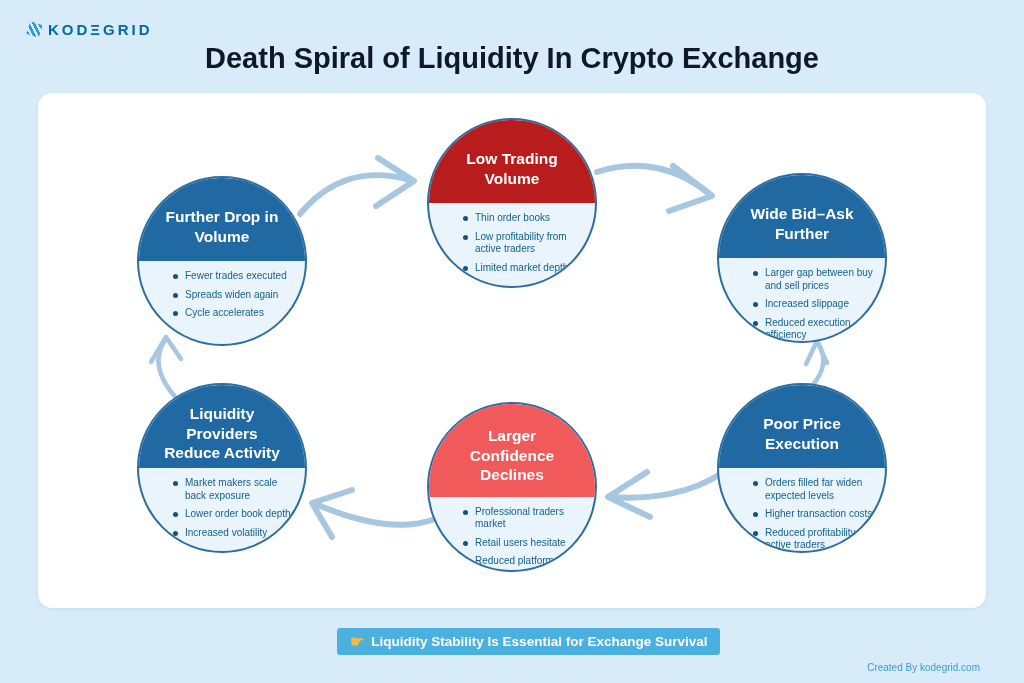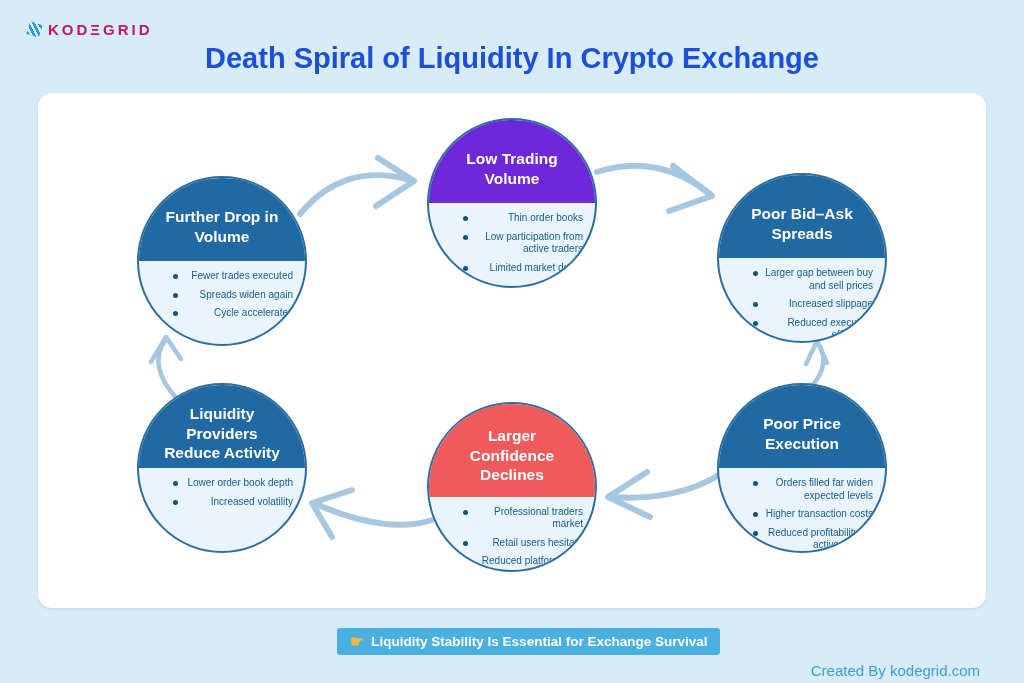--- a/index.html
+++ b/index.html
@@ -16,27 +16,27 @@
     position:absolute; left:28px; top:21px;
     display:flex; align-items:center; gap:7px;
   }
   .brand-icon {
     width:13px; height:13px;
     transform:rotate(18deg);
     background:repeating-linear-gradient(45deg,#2E9BD6 0 2.5px,rgba(46,155,214,0) 2.5px 5px);
   }
   .brand-text {
     font-size:15px; font-weight:700; letter-spacing:3px;
-    color:#be185d;
+    color:#0369a1;
   }
   .page-title {
     position:absolute; left:0; top:42px; width:100%;
     text-align:center;
     font-size:29px; font-weight:700;
-    color:#1d4ed8;
+    color:#0f172a;
   }
 
   
   .panel {
     position:absolute; left:38px; top:93px;
     width:948px; height:515px;
     background:#FFFFFF;
     border-radius:14px;
     box-shadow:0 1px 3px rgba(80,130,170,0.15);
   }
@@ -88,21 +88,21 @@
   .node-bullets {
     list-style:none;
     padding:9px 12px 0 34px;
   }
   .node-bullets li {
     position:relative;
     padding-left:12px;
     margin-bottom:6px;
     font-size:10px; line-height:1.25;
     color:#15608F;
-    text-align:right;
+    text-align:left;
   }
   .node-bullets li::before {
     content:"";
     position:absolute; left:0; top:4px;
     width:5px; height:5px; border-radius:50%;
     background:#14537E;
   }
 
   
   .banner {
@@ -117,21 +117,21 @@
     white-space:nowrap;
   }
   .banner-icon {
     color:#F5B93F;
     font-size:16px;
     line-height:1;
   }
 
   .credit {
     position:absolute; right:44px; top:662px;
-    font-size:15px;
+    font-size:10px;
     color:#3D9BD6;
   }
 </style>
 </head>
 <body>
 
 <div class="brand">
   <span class="brand-icon"></span>
   <span class="brand-text">KODΞGRID</span>
 </div>
@@ -162,35 +162,35 @@
     <path class="arrow-stroke" stroke-width="6" d="M 352 490 L 312 503 L 332 537"></path>
   </g>
   <g>
     <path class="arrow-stroke" stroke-width="4.5" d="M 177 399 C 158 378, 152 358, 166 339"></path>
     <path class="arrow-stroke" stroke-width="4.5" d="M 151 362 L 166 337 L 181 359"></path>
   </g>
 </svg>
 
 <div id="nodes-host">
   <div class="node n0">
-    <div class="node-top" style="background: #6d28d9;">
+    <div class="node-top" style="background: #b91c1c;">
       <div class="node-title">Low Trading Volume</div>
     </div>
     <div class="node-bottom">
       <ul class="node-bullets">
           <li>Thin order books</li>
-          <li>Low participation from active traders</li>
+          <li>Low profitability from active traders</li>
           <li>Limited market depth</li>
         </ul>
     </div>
   </div>
 
   <div class="node n1">
     <div class="node-top" style="background: rgb(32, 105, 162);">
-      <div class="node-title">Poor Bid–Ask Spreads</div>
+      <div class="node-title">Wide Bid–Ask Further</div>
     </div>
     <div class="node-bottom">
       <ul class="node-bullets">
           <li>Larger gap between buy and sell prices</li>
           <li>Increased slippage</li>
           <li>Reduced execution efficiency</li>
         </ul>
     </div>
   </div>
 
@@ -219,20 +219,21 @@
         </ul>
     </div>
   </div>
 
   <div class="node n4">
     <div class="node-top" style="background: rgb(32, 105, 162);">
       <div class="node-title">Liquidity Providers Reduce Activity</div>
     </div>
     <div class="node-bottom">
       <ul class="node-bullets">
+          <li>Market makers scale back exposure</li>
           <li>Lower order book depth</li>
           <li>Increased volatility</li>
         </ul>
     </div>
   </div>
 
   <div class="node n5">
     <div class="node-top" style="background: rgb(32, 105, 162);">
       <div class="node-title">Further Drop in Volume</div>
     </div>

